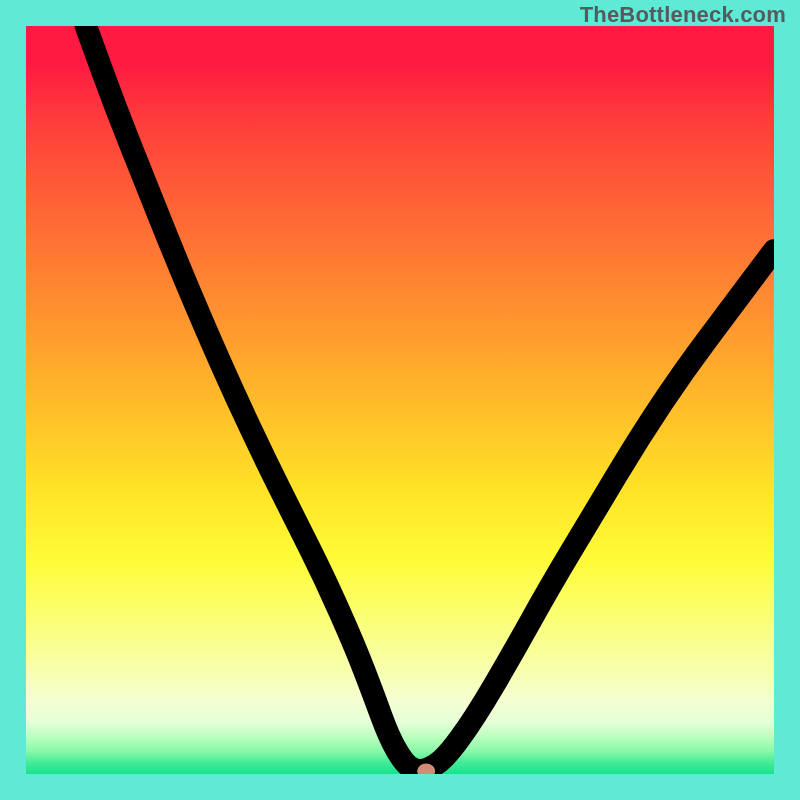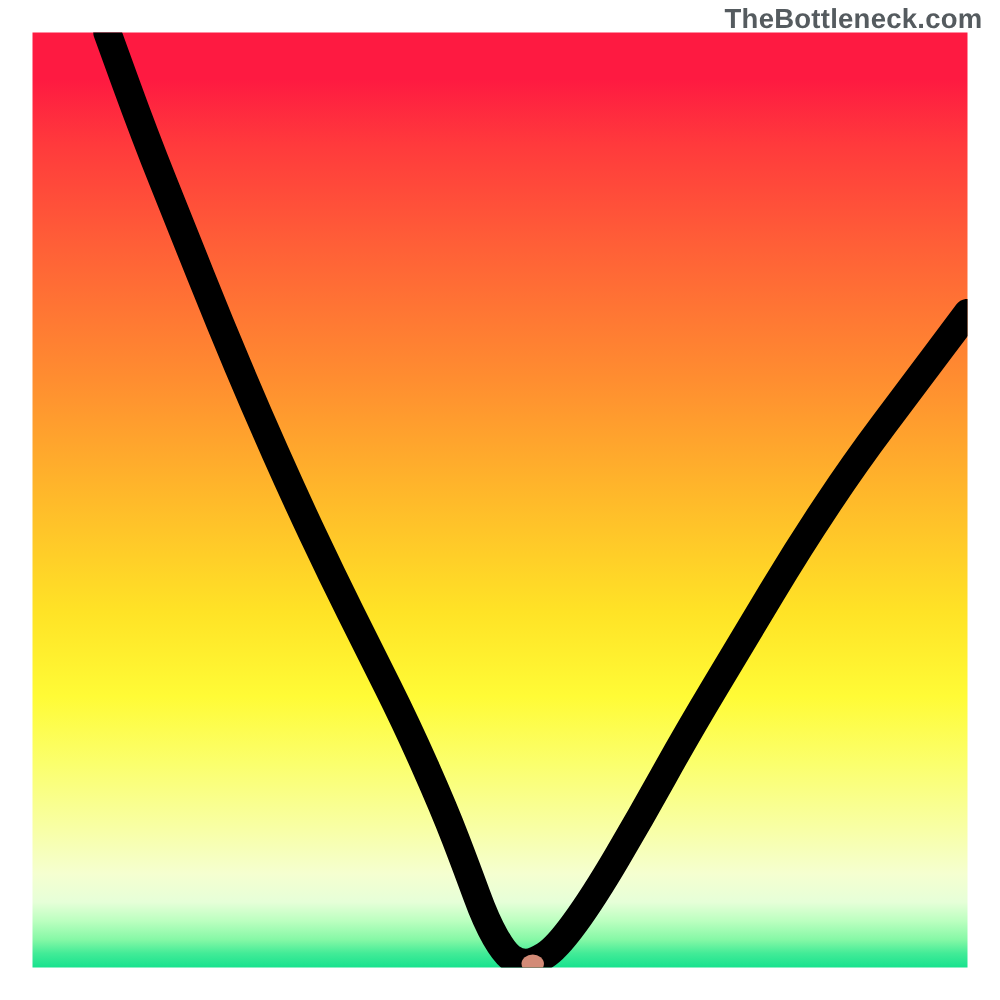--- a/index.html
+++ b/index.html
@@ -8,21 +8,21 @@
     width: 800px;
     height: 800px;
     background: #000;
     font-family: Arial, Helvetica, sans-serif;
     overflow: hidden;
   }
   .frame {
     position: relative;
     width: 800px;
     height: 800px;
-    background: #ffffff;
+    background: #5eead4;
   }
   .watermark {
     position: absolute;
     top: 2px;
     right: 14px;
     color: #555b5f;
     font-size: 22px;
     font-weight: 600;
     letter-spacing: 0.2px;
     user-select: none;

